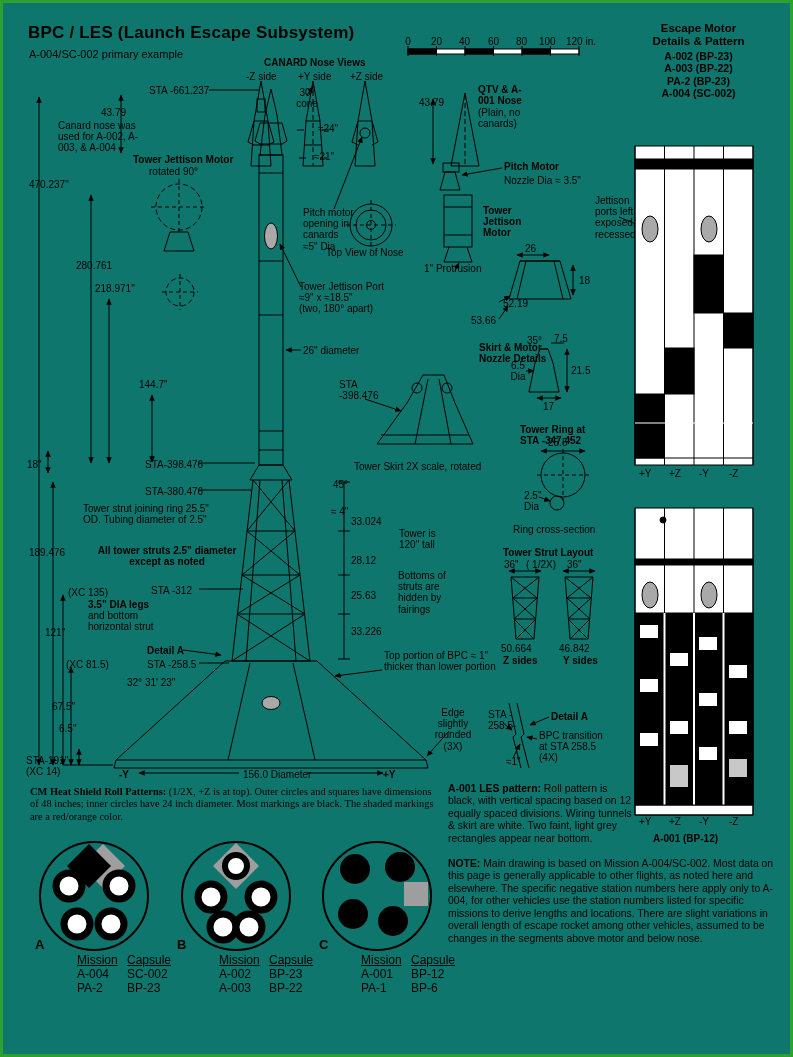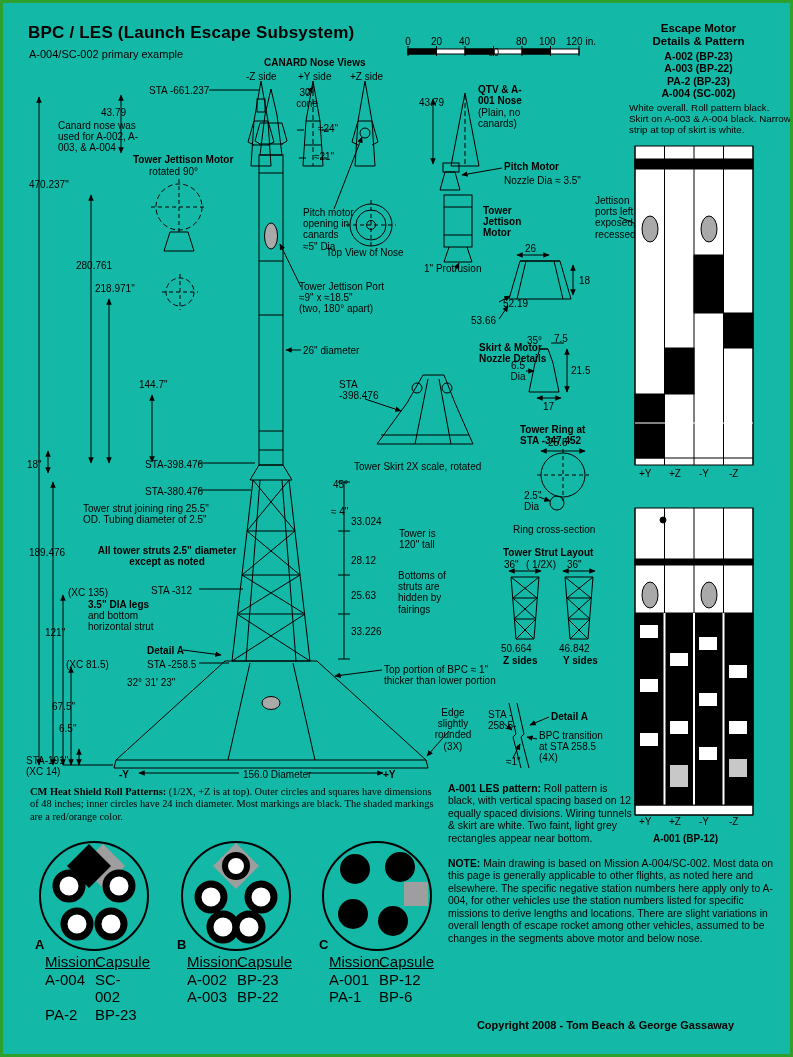--- a/index.html
+++ b/index.html
@@ -1,37 +1,37 @@
 <!DOCTYPE html>
 <html><head>
 <meta charset="utf-8">
 <style>
   * { margin:0; padding:0; box-sizing:border-box; }
   html,body { background:#9a9a9a; }
   body { font-family:"Liberation Sans", sans-serif; color:#000; }
-  .page { position:relative; width:793px; height:1057px; background:#14b8a6;
+  .page { position:relative; width:793px; height:1057px; background:#0f766e;
           border:3px solid #2da02d; overflow:hidden; margin:0 auto; }
   svg.art { position:absolute; left:0; top:0; }
   .ann { position:absolute; font-size:10px; line-height:1.12; white-space:pre-line; }
   .title { position:absolute; left:25px; top:20px; font-size:17px; font-weight:bold; letter-spacing:0.2px; }
   .subtitle { position:absolute; left:26px; top:45px; font-size:11px; }
   .em-head { position:absolute; left:633px; top:19px; width:125px; text-align:center;
              font-weight:bold; font-size:11.5px; line-height:1.15; }
   .em-missions { position:absolute; left:633px; top:47px; width:125px; text-align:center;
                  font-weight:bold; font-size:10.5px; line-height:1.18; }
   .em-note { position:absolute; left:626px; top:100px; width:162px; font-size:9.8px; line-height:1.12; }
   .para { position:absolute; font-size:10.4px; line-height:1.2; }
   .cm-note { left:27px; top:783px; width:404px;font-family:Liberation Serif, serif; }
   .a001-note { left:445px; top:780px; width:184px; }
   .main-note { left:445px; top:855px; width:338px; }
   .copyright { position:absolute; left:420px; top:1016px; width:365px; text-align:center;
                font-weight:bold; font-size:11px; }
   .hs-block { position:absolute; top:950px; width:150px; }
   .hs-label { position:absolute; left:2px; top:-16px; font-weight:bold; font-size:13px; }
-  .hs-table { margin-left:12px; font-size:15px; line-height:1.18; }
+  .hs-table { margin-left:44px; font-size:12px; line-height:1.18; }
   .hs-row { display:flex; }
   .hs-row span { width:50px; }
   .hs-head span { text-decoration:underline; }
 </style>
 </head>
 <body>
 
 <div class="page">
 
 <svg class="art" width="793" height="1057" viewBox="0 0 793 1057">
@@ -342,27 +342,26 @@
 <div class="em-head">
   <div>Escape Motor</div>
   <div>Details &amp; Pattern</div>
 </div>
 <div class="em-missions" id="em-missions">
       <div>A-002 (BP-23)</div>
       <div>A-003 (BP-22)</div>
       <div>PA-2 (BP-23)</div>
       <div>A-004 (SC-002)</div>
     </div>
-<div class="em-note">White overall.  Roll pattern black. Skirt on A-003 &amp; A-004 black. Narrow strip at top of skirt is white.</div>
 
 <div id="annotations">
       <div class="ann" style="left: 399px; top: 33px; width: 12px; text-align: center;">0</div>
       <div class="ann" style="left: 425px; top: 33px; width: 17px; text-align: center;">20</div>
       <div class="ann" style="left: 453px; top: 33px; width: 17px; text-align: center;">40</div>
-      <div class="ann" style="left: 482px; top: 33px; width: 17px; text-align: center; margin-top: 11px;">60</div>
+      <div class="ann" style="left: 482px; top: 33px; width: 17px; text-align: center;">60</div>
       <div class="ann" style="left: 510px; top: 33px; width: 17px; text-align: center;">80</div>
       <div class="ann" style="left: 536px; top: 33px; width: 22px; ">100</div>
       <div class="ann" style="left: 557px; top: 33px; width: 42px; text-align: center;">120 in.</div>
       <div class="ann" style="left: 146px; top: 82px;">STA -661.237</div>
       <div class="ann" style="left: 98px; top: 104px;">43.79</div>
       <div class="ann" style="left: 55px; top: 117px;">Canard nose was
 used for A-002, A-
 003, &amp; A-004</div>
       <div class="ann" style="left: 130px; top: 151px; font-weight: bold;">Tower Jettison Motor</div>
       <div class="ann" style="left: 146px; top: 163px;">rotated 90°</div>
@@ -457,21 +456,21 @@
       <div class="ann" style="left: 500px; top: 544px; font-weight: bold;">Tower Strut Layout</div>
       <div class="ann" style="left: 501px; top: 556px;">36"</div>
       <div class="ann" style="left: 523px; top: 556px;">( 1/2X)</div>
       <div class="ann" style="left: 564px; top: 556px;">36"</div>
       <div class="ann" style="left: 348px; top: 587px;">25.63</div>
       <div class="ann" style="left: 395px; top: 567px;">Bottoms of
 struts are
 hidden by
 fairings</div>
       <div class="ann" style="left: 348px; top: 623px;">33.226</div>
-      <div class="ann" style="left: 381px; top: 661px;">Top portion of BPC ≈ 1"
+      <div class="ann" style="left: 381px; top: 647px;">Top portion of BPC ≈ 1"
 thicker than lower portion</div>
       <div class="ann" style="left: 498px; top: 640px;">50.664</div>
       <div class="ann" style="left: 556px; top: 640px;">46.842</div>
       <div class="ann" style="left: 500px; top: 652px; font-weight: bold;">Z sides</div>
       <div class="ann" style="left: 560px; top: 652px; font-weight: bold;">Y sides</div>
       <div class="ann" style="left: 431px; top: 704px; width: 38px; text-align: center;">Edge
 slightly
 rounded
 (3X)</div>
       <div class="ann" style="left: 485px; top: 706px;">STA -
@@ -551,15 +550,14 @@
     </div>
 
 <div class="para a001-note">
   <b>A-001 LES pattern:</b><span> Roll pattern is black, with vertical spacing based on 12 equally spaced divisions.  Wiring tunnels &amp; skirt are white.  Two faint, light grey rectangles appear near bottom.</span>
 </div>
 
 <div class="para main-note">
   <b>NOTE:</b><span> Main drawing is based on Mission A-004/SC-002. Most data on this page is generally applicable to other flights, as noted here and elsewhere.  The specific negative station numbers here apply only to A-004, for other vehicles use the station numbers listed for specific missions to derive lengths and locations.  There are slight variations in overall length of escape rocket among other vehicles, assumed to be changes in the segments above motor and below nose.</span>
 </div>
 
-<div class="copyright">Copyright 2008  -  Tom Beach &amp; George Gassaway</div>
 
 </div>
 
 </body></html>

